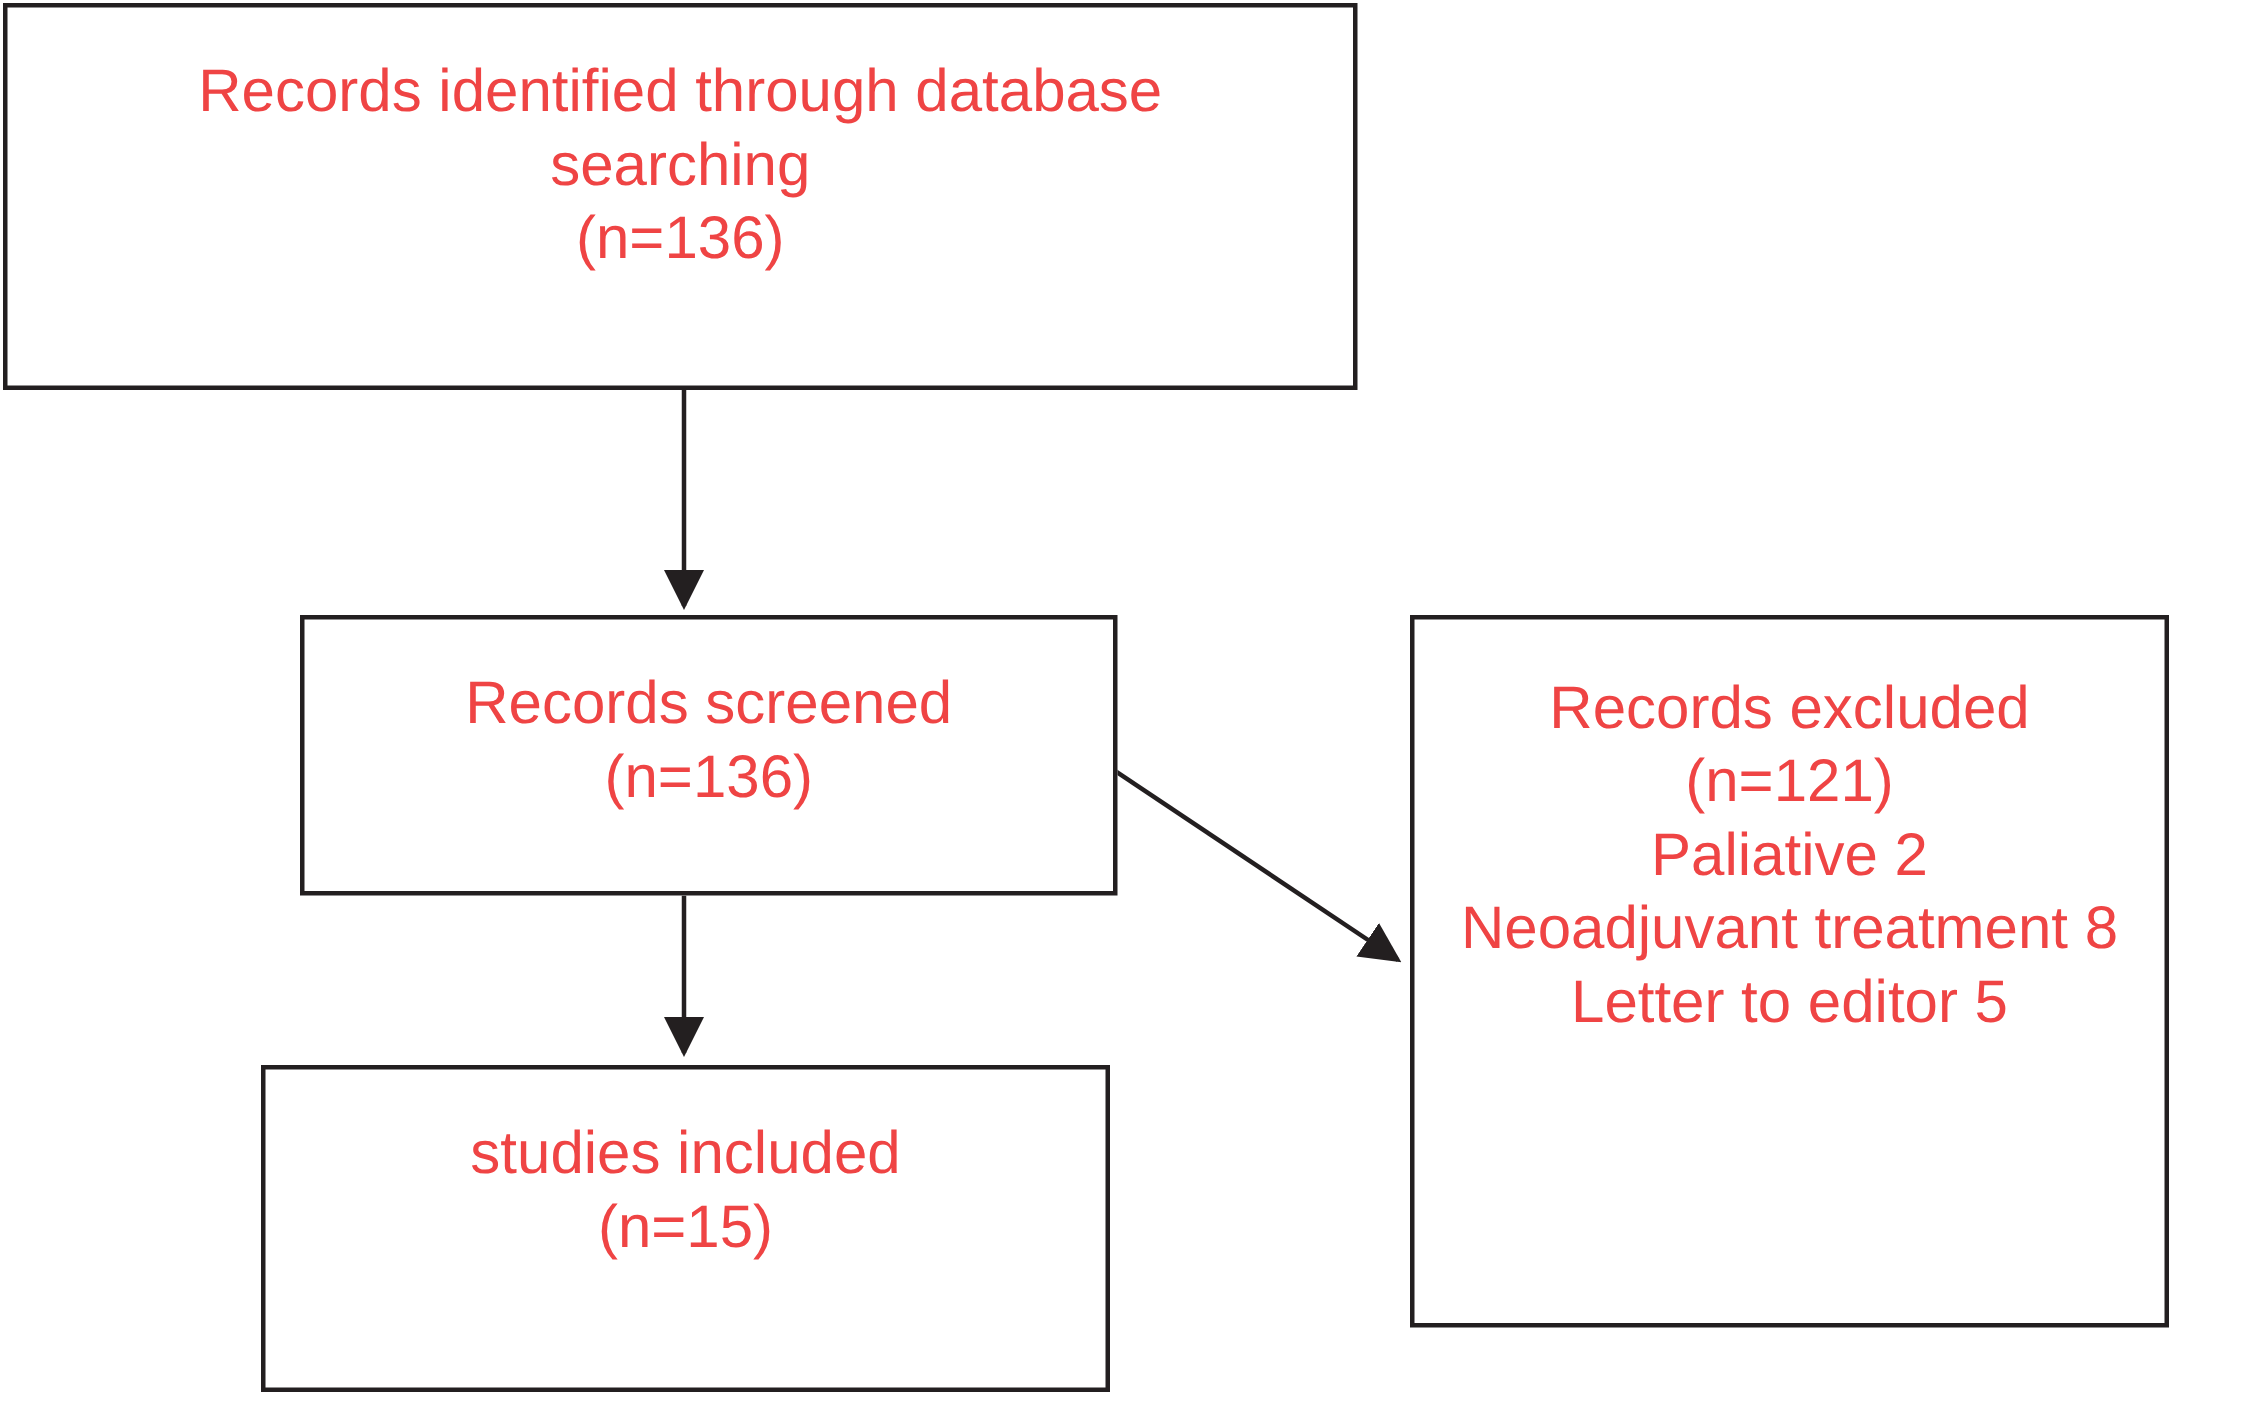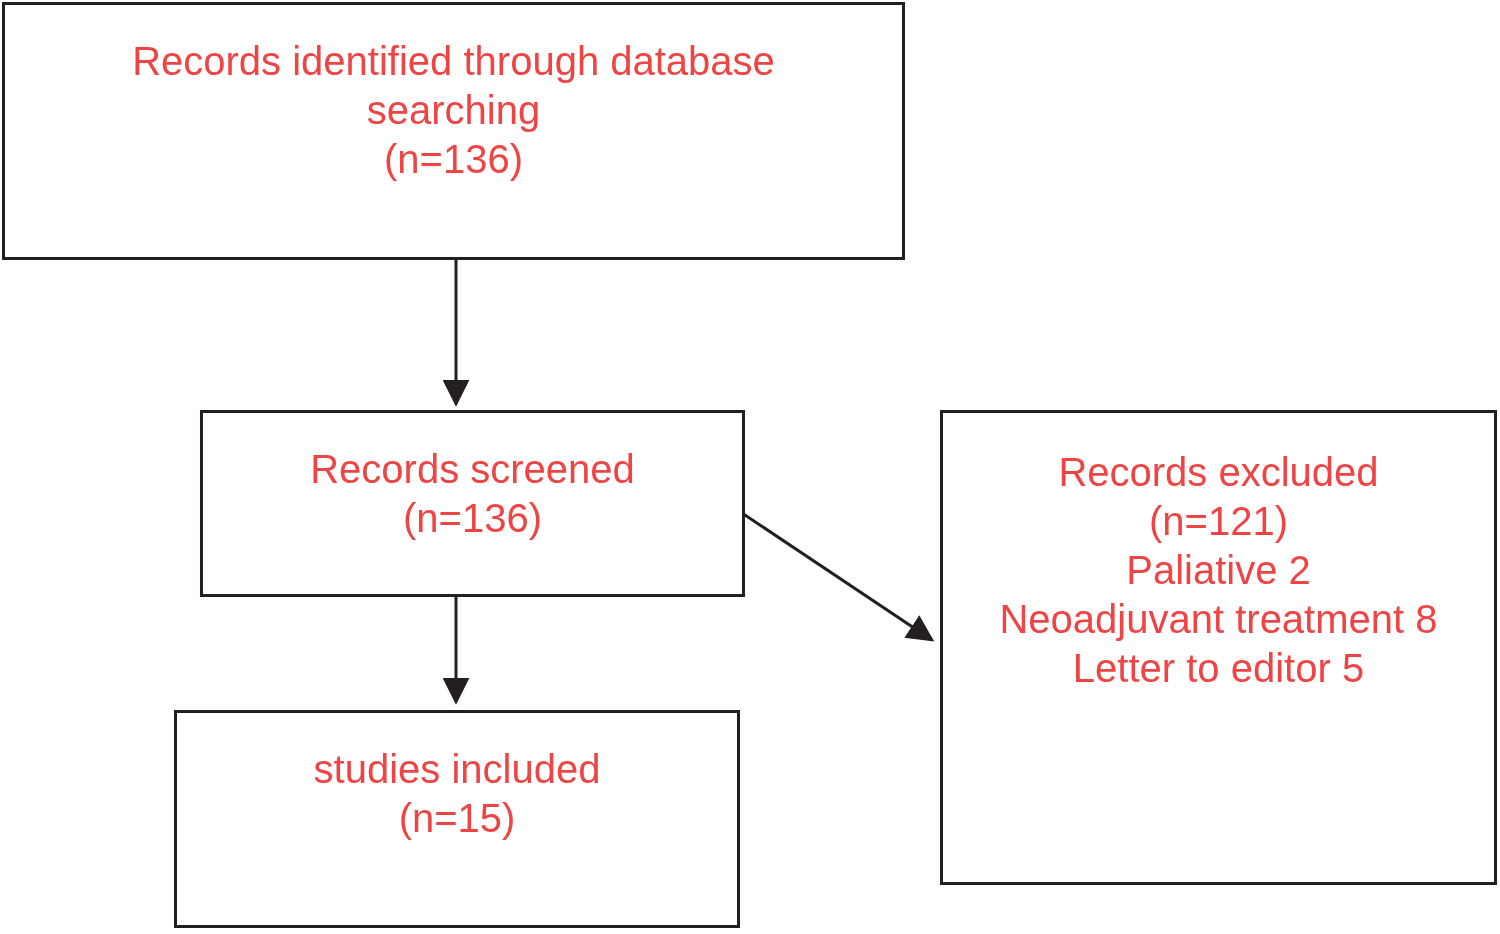--- a/index.html
+++ b/index.html
@@ -36,21 +36,21 @@
   .box-screened {
     left: 182px; top: 410px; width: 545px; height: 187px;
     padding-top: 32px;
     margin-left: 18px;
   }
   .box-included {
     left: 174px; top: 710px; width: 566px; height: 218px;
     padding-top: 32px;
   }
   .box-excluded {
-    left: 940px; top: 410px; width: 557px; height: 475px;
+    left: 940px; top: 410px; width: 506px; height: 475px;
     padding-top: 35px;
   }
   .arrow-layer {
     position: absolute;
     left: 0;
     top: 0;
     width: 1500px;
     height: 934px;
     pointer-events: none;
   }

